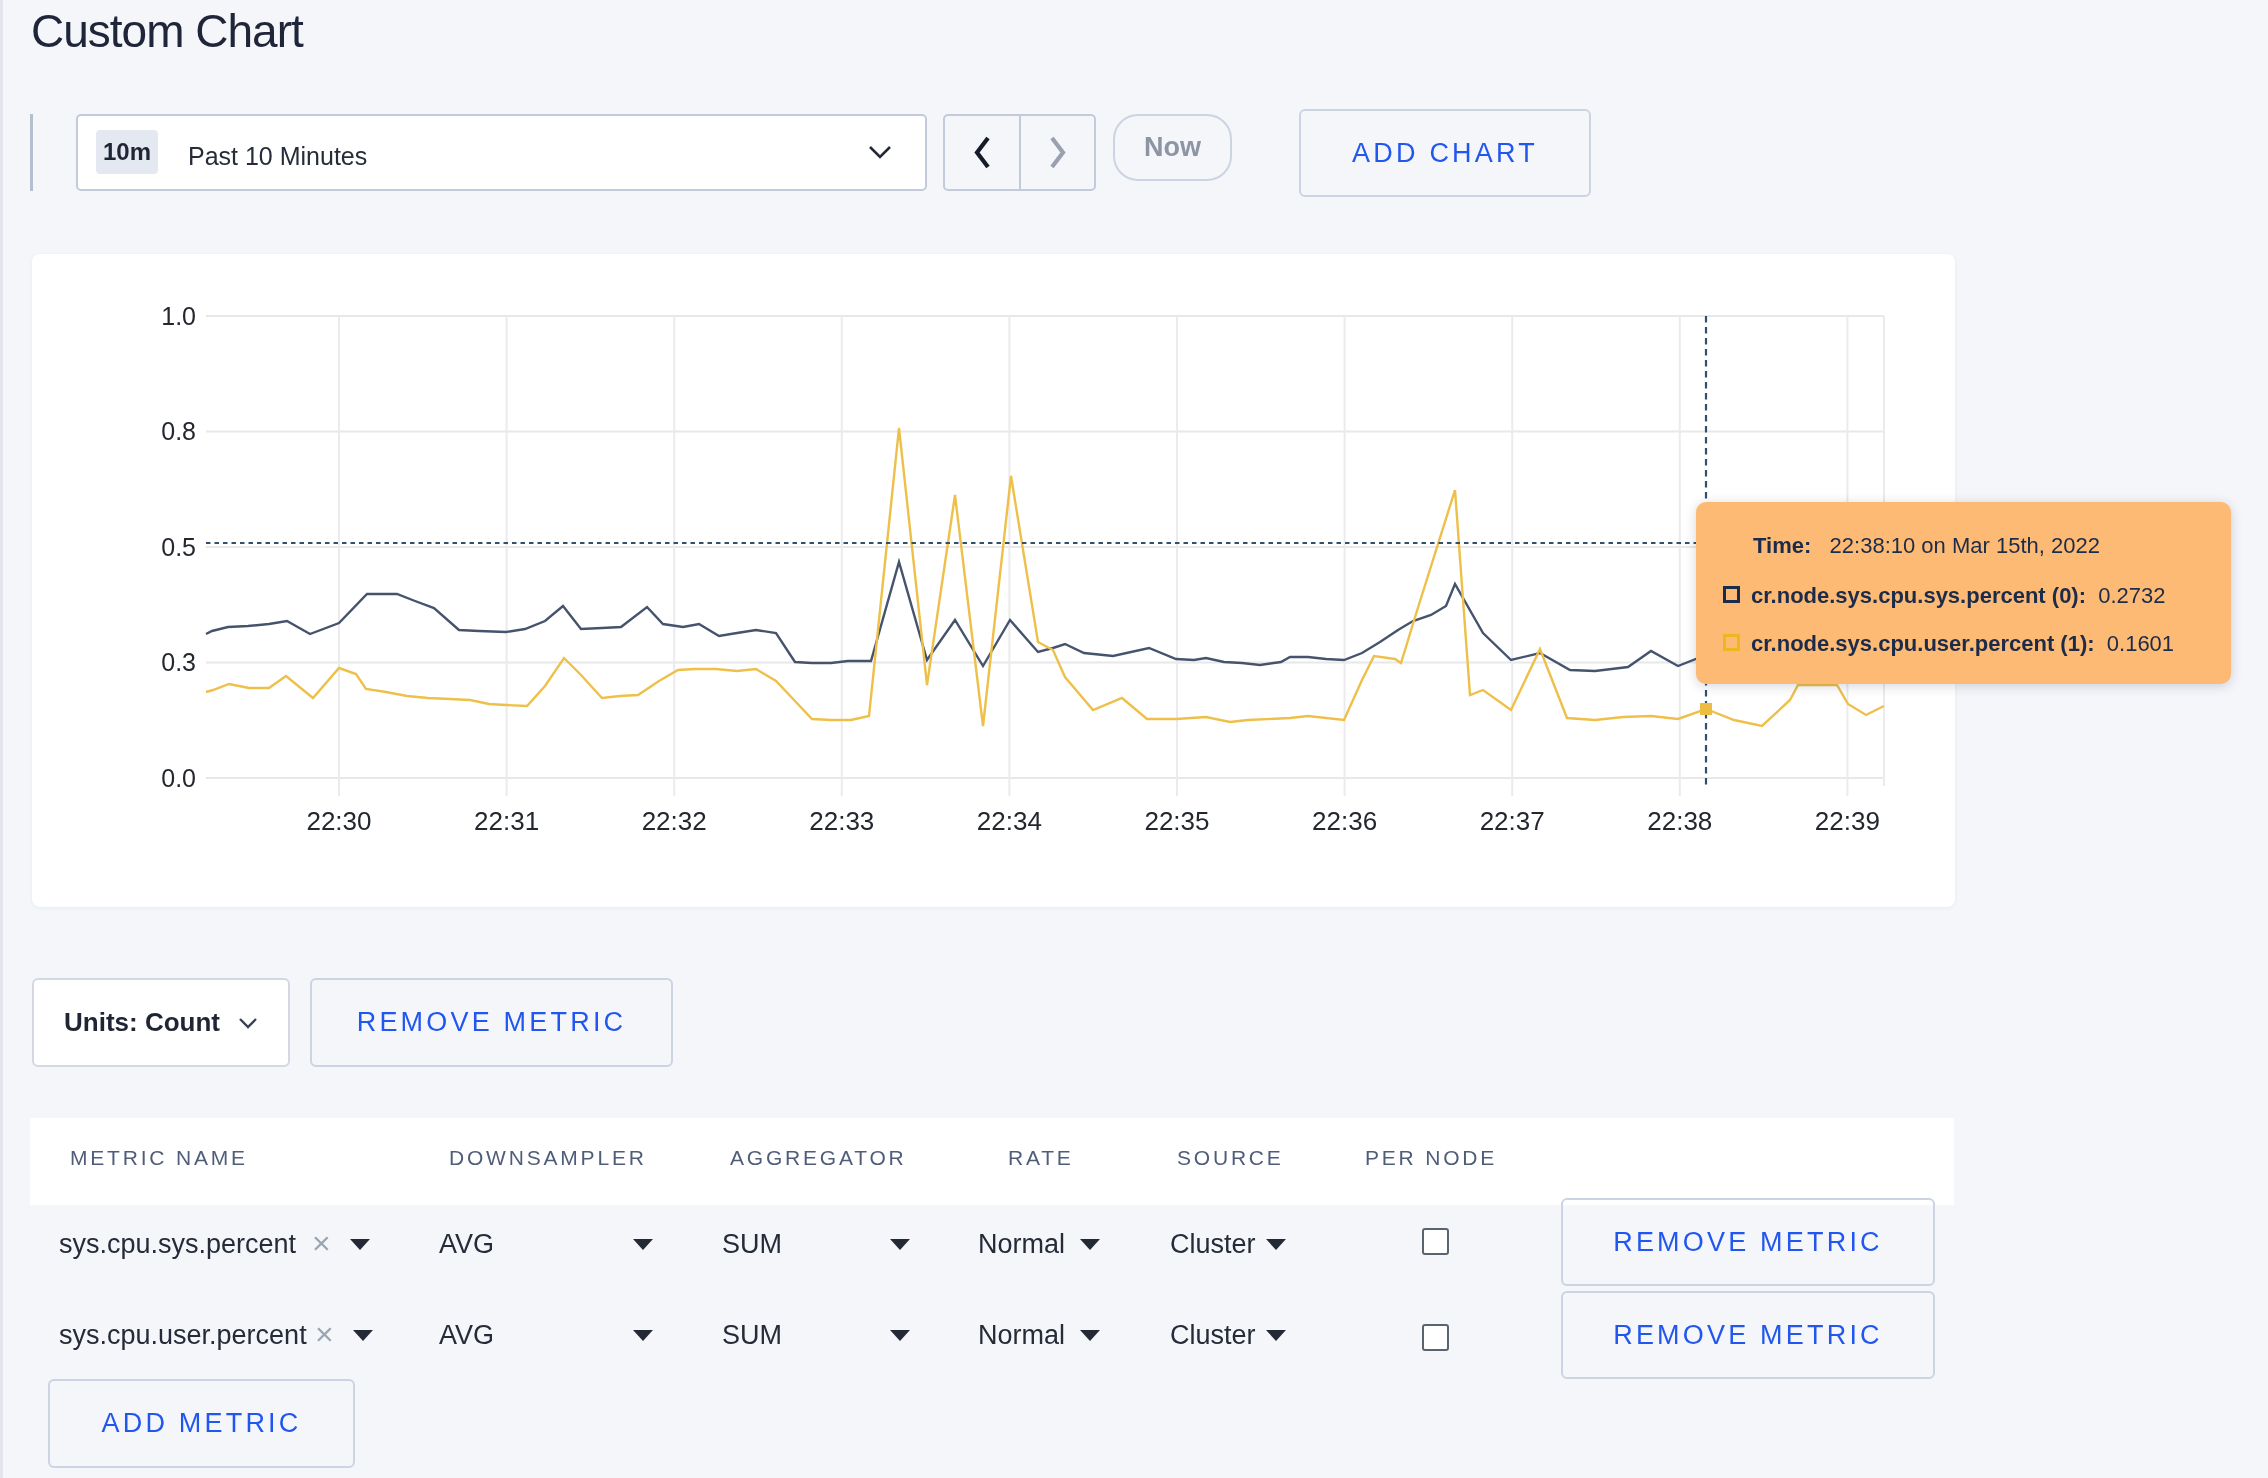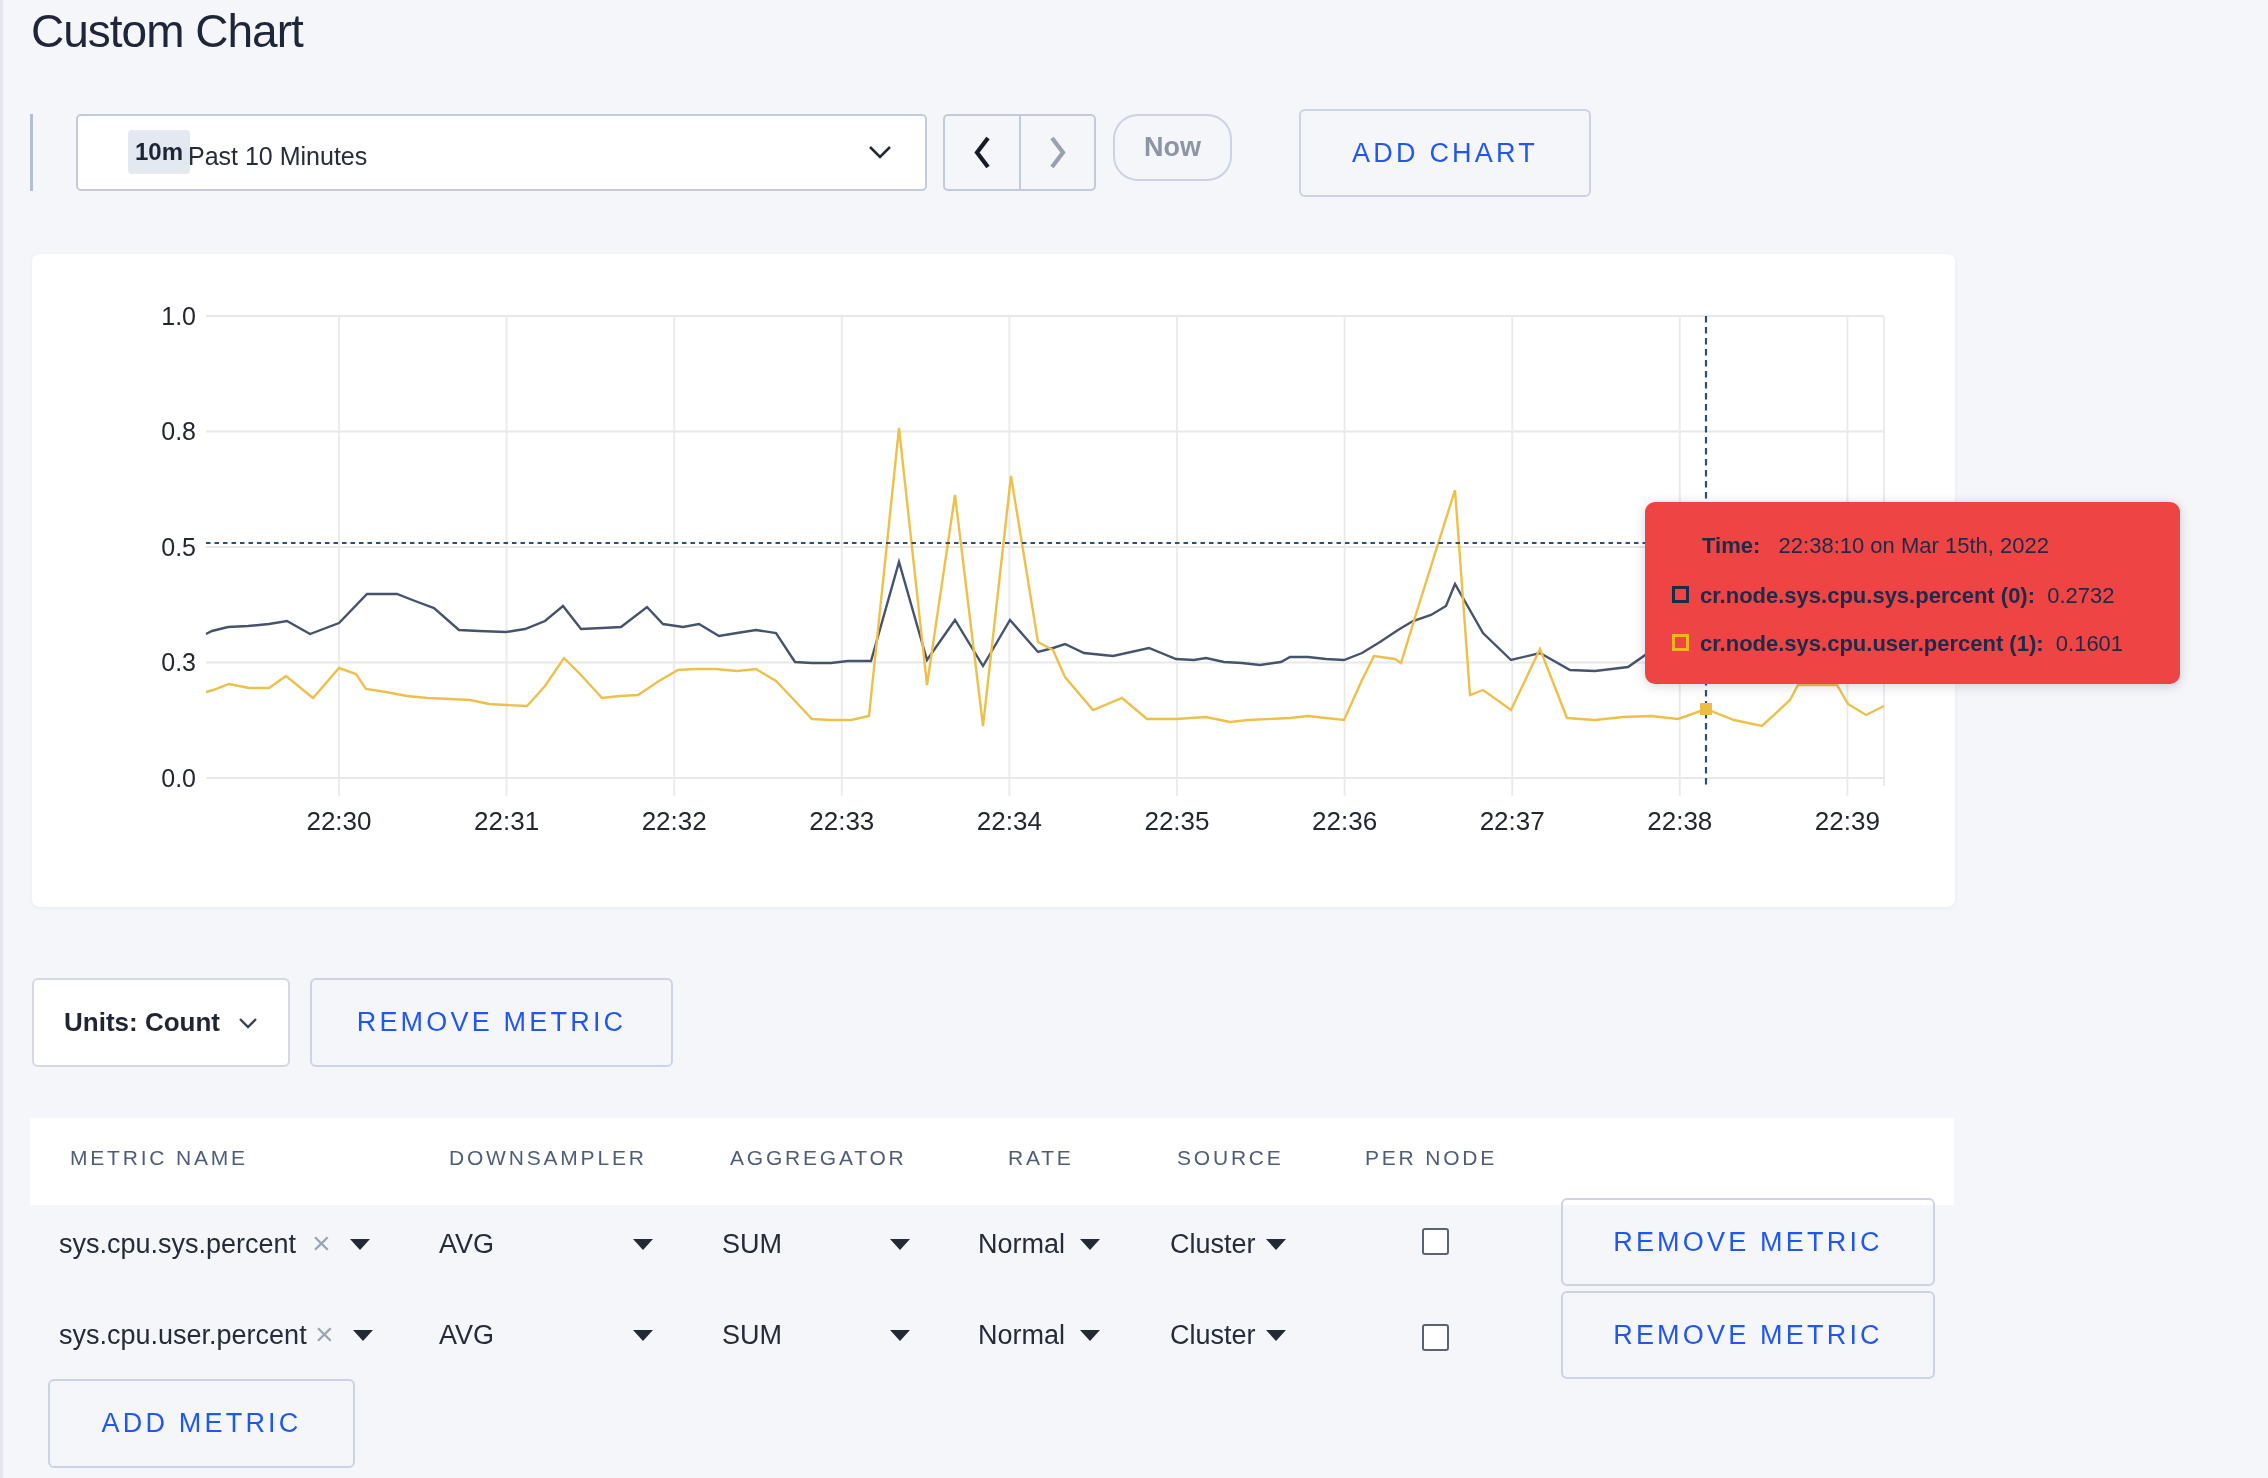--- a/index.html
+++ b/index.html
@@ -11,21 +11,21 @@
 </head>
 <body>
 
 <div class="abs" style="left:0;top:0;width:3px;height:1478px;background:#e2e5ec;"></div>
 
 <div class="abs" style="left:31px;top:4px;font-size:46px;letter-spacing:-1px;font-weight:400;color:#20263a;">Custom Chart</div>
 
 <div class="abs" style="left:30px;top:114px;width:3px;height:77px;background:#b6bfd0;"></div>
 
 <div class="abs" style="left:76px;top:114px;width:851px;height:77px;background:#fff;border:2px solid #c3cadb;border-radius:5px;box-sizing:border-box;">
-  <div class="abs" style="left:18px;top:14px;width:62px;height:44px;background:#e4e8f0;border-radius:4px;display:flex;align-items:center;justify-content:center;font-size:24px;font-weight:bold;color:#1e2534;margin-left:32px;">10m</div>
+  <div class="abs" style="left:18px;top:14px;width:62px;height:44px;background:#e4e8f0;border-radius:4px;display:flex;align-items:center;justify-content:center;font-size:24px;font-weight:bold;color:#1e2534;">10m</div>
   <div class="abs" style="left:110px;top:4px;height:73px;display:flex;align-items:center;font-size:25px;color:#262c39;">Past 10 Minutes</div>
   <svg class="abs" style="right:32px;top:26px;" width="26" height="20" viewBox="0 0 26 20">
       <path d="M3 5 L13 15 L23 5" fill="none" stroke="#242a35" stroke-width="2.6"></path>
     </svg>
 </div>
 
 <div class="abs" style="left:943px;top:114px;width:153px;height:77px;border:2px solid #c3cadb;border-radius:5px;box-sizing:border-box;background:transparent;">
   <div class="abs" style="left:74px;top:0;width:2px;height:73px;background:#c3cadb;"></div>
   <svg class="abs" style="left:27px;top:19px;" width="20" height="35" viewBox="0 0 20 35">
       <path d="M16 3 L5 17.5 L16 32" fill="none" stroke="#161b2a" stroke-width="4.2"></path>
@@ -76,21 +76,21 @@
   <polyline id="navy" fill="none" stroke="#46536d" stroke-width="2.4" points="206,634 212,631 228,627 248,626 269,624 287,621 310,634 339,623 367,594 397,594 415,601 434,608 459,630 479,631 506,632 525,629 545,621 563,606 581,629 602,628 621,627 647,607 663,624 683,627 699,624 719,636 737,633 756,630 776,633 795,662 812,663 831,663 848,661 871,661 899,562 927,660 955,620 983,666 1010,620 1038,652 1053,648 1065,644 1084,653 1113,656 1149,648 1176,659 1194,660 1206,658 1224,662 1242,663 1260,665 1281,662 1290,657 1308,657 1326,659 1344,660 1362,653 1380,642 1398,630 1413,621 1431,615 1446,606 1455,584 1483,633 1511,660 1540,653 1570,670 1595,671 1628,667 1651,651 1678,666 1706,655 1734,663 1762,665 1790,666 1820,666 1850,666 1884,666"></polyline>
   <polyline id="gold" fill="none" stroke="#eec04a" stroke-width="2.4" points="206,692 213,690 229,684 249,688 269,688 286,676 313,698 339,668 356,674 366,689 386,692 407,696 428,698 450,699 470,700 489,704 506,705 527,706 545,686 564,658 581,675 602,698 620,696 638,695 659,681 678,670 695,669 716,669 737,671 756,669 776,681 795,701 812,719 831,720 851,720 869,716 899,428 927,685 955,495 983,726 1011,476 1038,642 1053,650 1065,677 1093,710 1122,698 1147,719 1176,719 1206,717 1230,722 1248,720 1290,718 1308,716 1344,720 1362,680 1374,656 1395,659 1401,663 1416,614 1455,490 1470,695 1483,690 1511,710 1540,649 1567,718 1595,720 1623,717 1651,716 1678,719 1706,709 1734,720 1762,726 1790,700 1798,685 1837,685 1848,704 1866,715 1884,706"></polyline>
 
   <path d="M1706 316 V786" stroke="#31506e" stroke-width="2.2" stroke-dasharray="6.5 4.5" fill="none"></path>
   <path d="M206 543 H1724" stroke="#31506e" stroke-width="2.1" stroke-dasharray="4.5 4" fill="none"></path>
   <circle cx="1706" cy="656" r="4.8" fill="#3d4a63"></circle>
   <rect x="1700" y="703" width="12" height="12" fill="#edbd43"></rect>
 </svg>
 </div>
 
-<div class="abs" style="left:1645px;top:502px;width:535px;height:182px;background:#ef4444;border-radius:10px;box-shadow:0 2px 12px rgba(20,30,60,0.18);z-index:5;">
+<div class="abs" style="left:1696px;top:502px;width:535px;height:182px;background:#fdba74;border-radius:10px;box-shadow:0 2px 12px rgba(20,30,60,0.18);z-index:5;">
   <div class="abs" style="left:57px;top:31px;font-size:22px;color:#1b2b49;"><b>Time:</b>&nbsp;&nbsp; 22:38:10 on Mar 15th, 2022</div>
   <div class="abs" style="left:27px;top:84px;width:17px;height:17px;border:3px solid #1b2b49;box-sizing:border-box;"></div>
   <div class="abs" style="left:55px;top:81px;font-size:22px;color:#1b2b49;"><b>cr.node.sys.cpu.sys.percent (0):</b>&nbsp; 0.2732</div>
   <div class="abs" style="left:27px;top:132px;width:17px;height:17px;border:3px solid #edb71e;box-sizing:border-box;"></div>
   <div class="abs" style="left:55px;top:129px;font-size:22px;color:#1b2b49;"><b>cr.node.sys.cpu.user.percent (1):</b>&nbsp; 0.1601</div>
 </div>
 
 <div class="btn" style="left:32px;top:978px;width:258px;height:89px;background:#fff;border-color:#d3d8e3;">
   <span style="font-size:26px;font-weight:bold;color:#1f2534;">Units: Count</span>
   <svg style="margin-left:18px;" width="20" height="14" viewBox="0 0 20 14">

